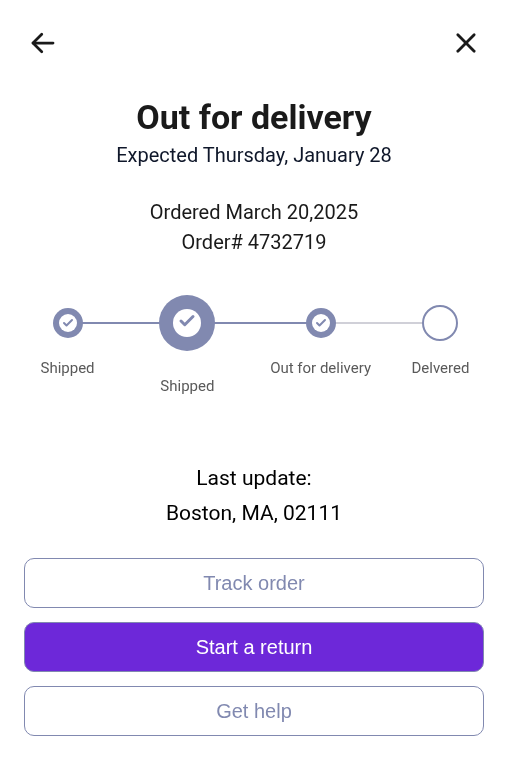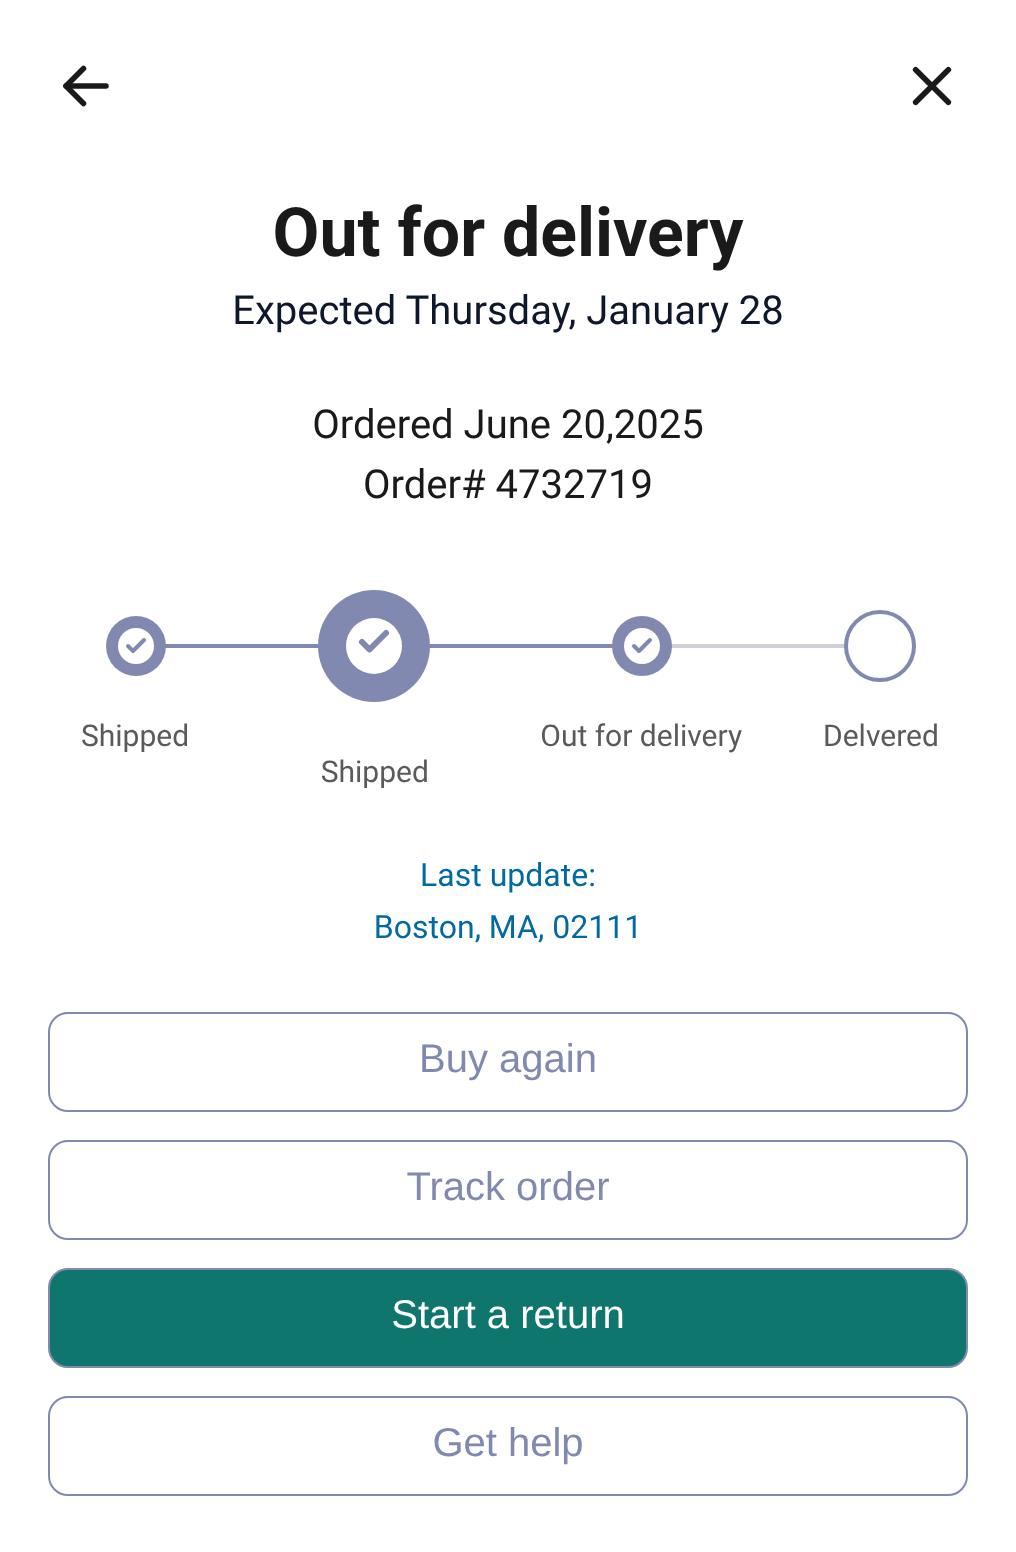--- a/index.html
+++ b/index.html
@@ -117,23 +117,23 @@
       margin-top: 6px;
     }
     .step-label {
       position: absolute;
       font-size: 15px;
       color: #5a5a5a;
       transform: translateX(-50%);
       white-space: nowrap;
     }
     .update-block {
-      margin-top: 36px;
-      font-size: 16px;
-      color: #0369a1;
+      margin-top: 72px;
+      font-size: 21px;
+      color: #000000;
       line-height: 1.65;
     }
     .actions {
       margin-top: 28px;
       display: flex;
       flex-direction: column;
       gap: 14px;
     }
     .btn {
       height: 50px;
@@ -144,21 +144,21 @@
       display: flex;
       align-items: center;
       justify-content: center;
     }
     .btn-outline {
       background: #fff;
       border: 1.5px solid #8189b0;
       color: #8189b0;
     }
     .btn-solid {
-      background: #0f766e;
+      background: #6d28d9;
       border: 1.5px solid #8189b0;
       color: #fff;
     }
   </style>
 </head>
 <body>
 
 <div class="topbar">
   <button class="icon-btn" aria-label="Back">
     <span>
@@ -175,21 +175,21 @@
         <line x1="19" y1="5" x2="5" y2="19"></line>
       </svg>
     </span>
   </button>
 </div>
 
 <div class="content">
   <h1 class="title">Out for delivery</h1>
   <p class="subtitle">Expected Thursday, January 28</p>
   <div class="meta">
-    <div>Ordered June 20,2025</div>
+    <div>Ordered March 20,2025</div>
     <div>Order# 4732719</div>
   </div>
 
   <div class="progress-wrap">
     <div class="progress-track">
       <div class="line" style="left:8%; width:27%;"></div>
       <div class="line" style="left:35%; width:30%;"></div>
       <div class="line inactive" style="left:65%; width:27%;"></div>
 
       <div class="step-dot dot-active" style="left:8%;">
@@ -232,18 +232,17 @@
       <span class="step-label" style="left:92%;">Delvered</span>
     </div>
   </div>
 
   <div class="update-block">
     <div>Last update:</div>
     <div>Boston, MA, 02111</div>
   </div>
 
   <div class="actions">
-    <button class="btn btn-outline">Buy again</button>
     <button class="btn btn-outline">Track order</button>
     <button class="btn btn-solid">Start a return</button>
     <button class="btn btn-outline">Get help</button>
   </div>
 </div>
 
 </body></html>

